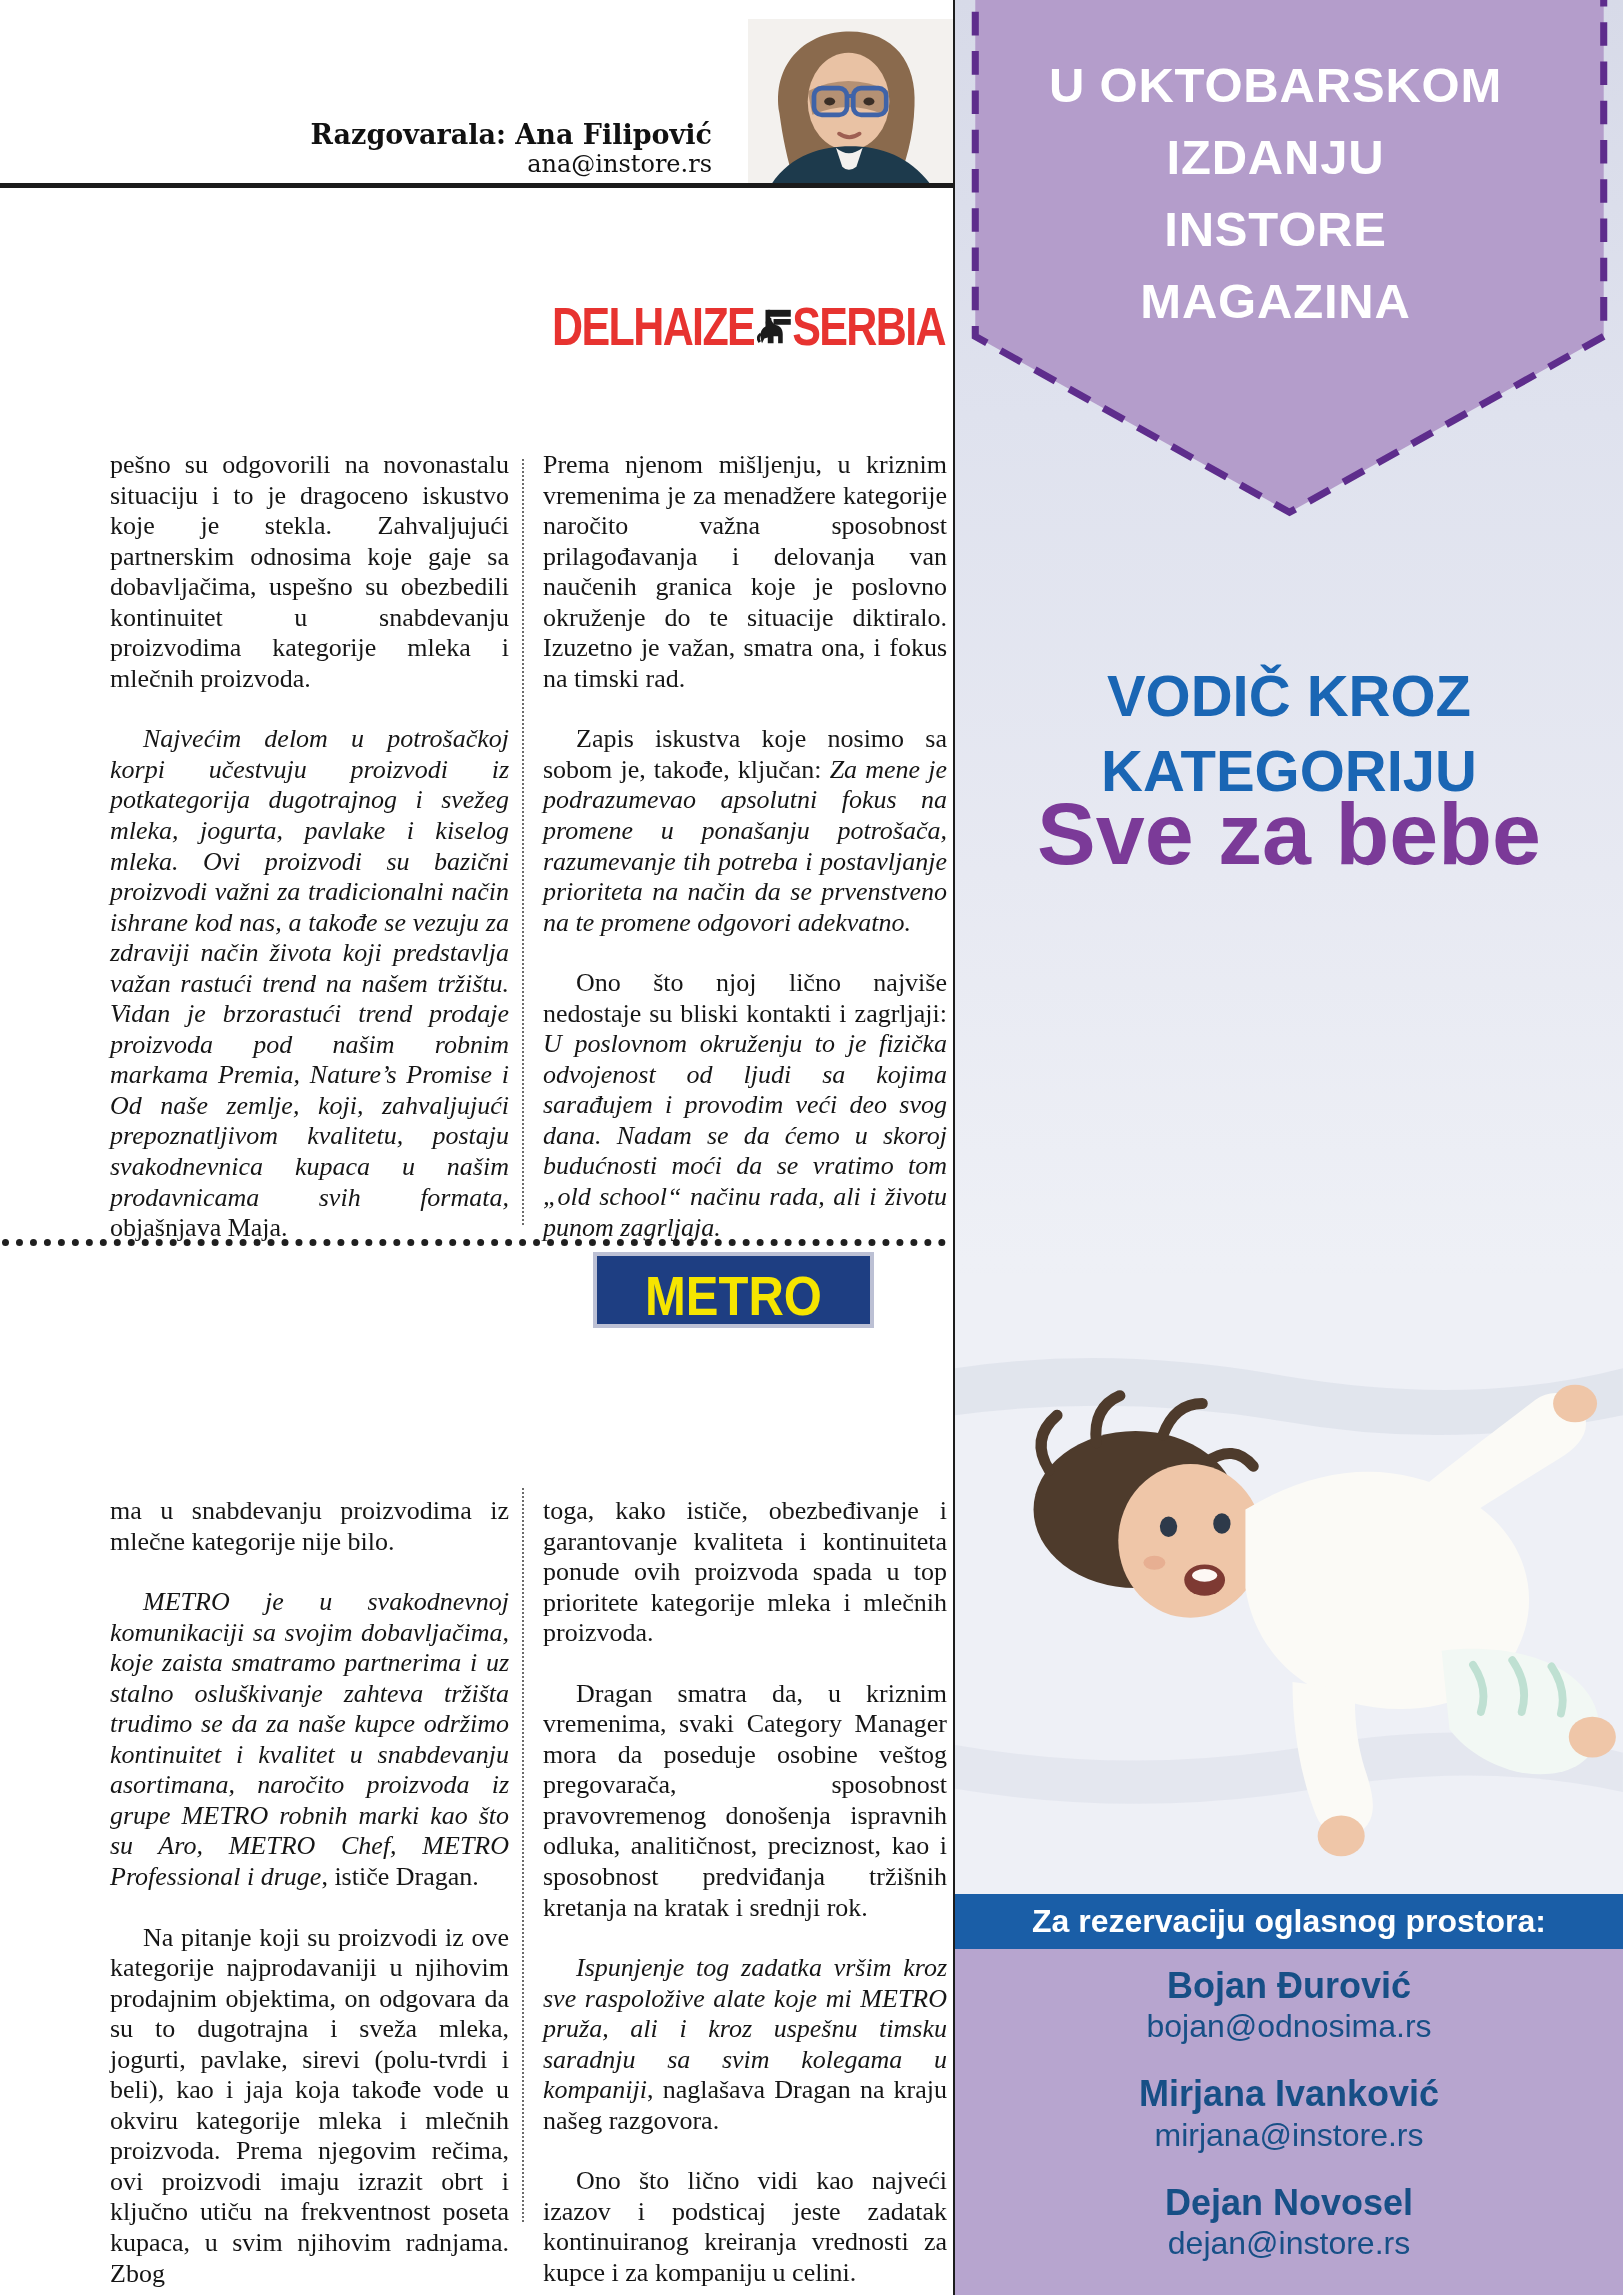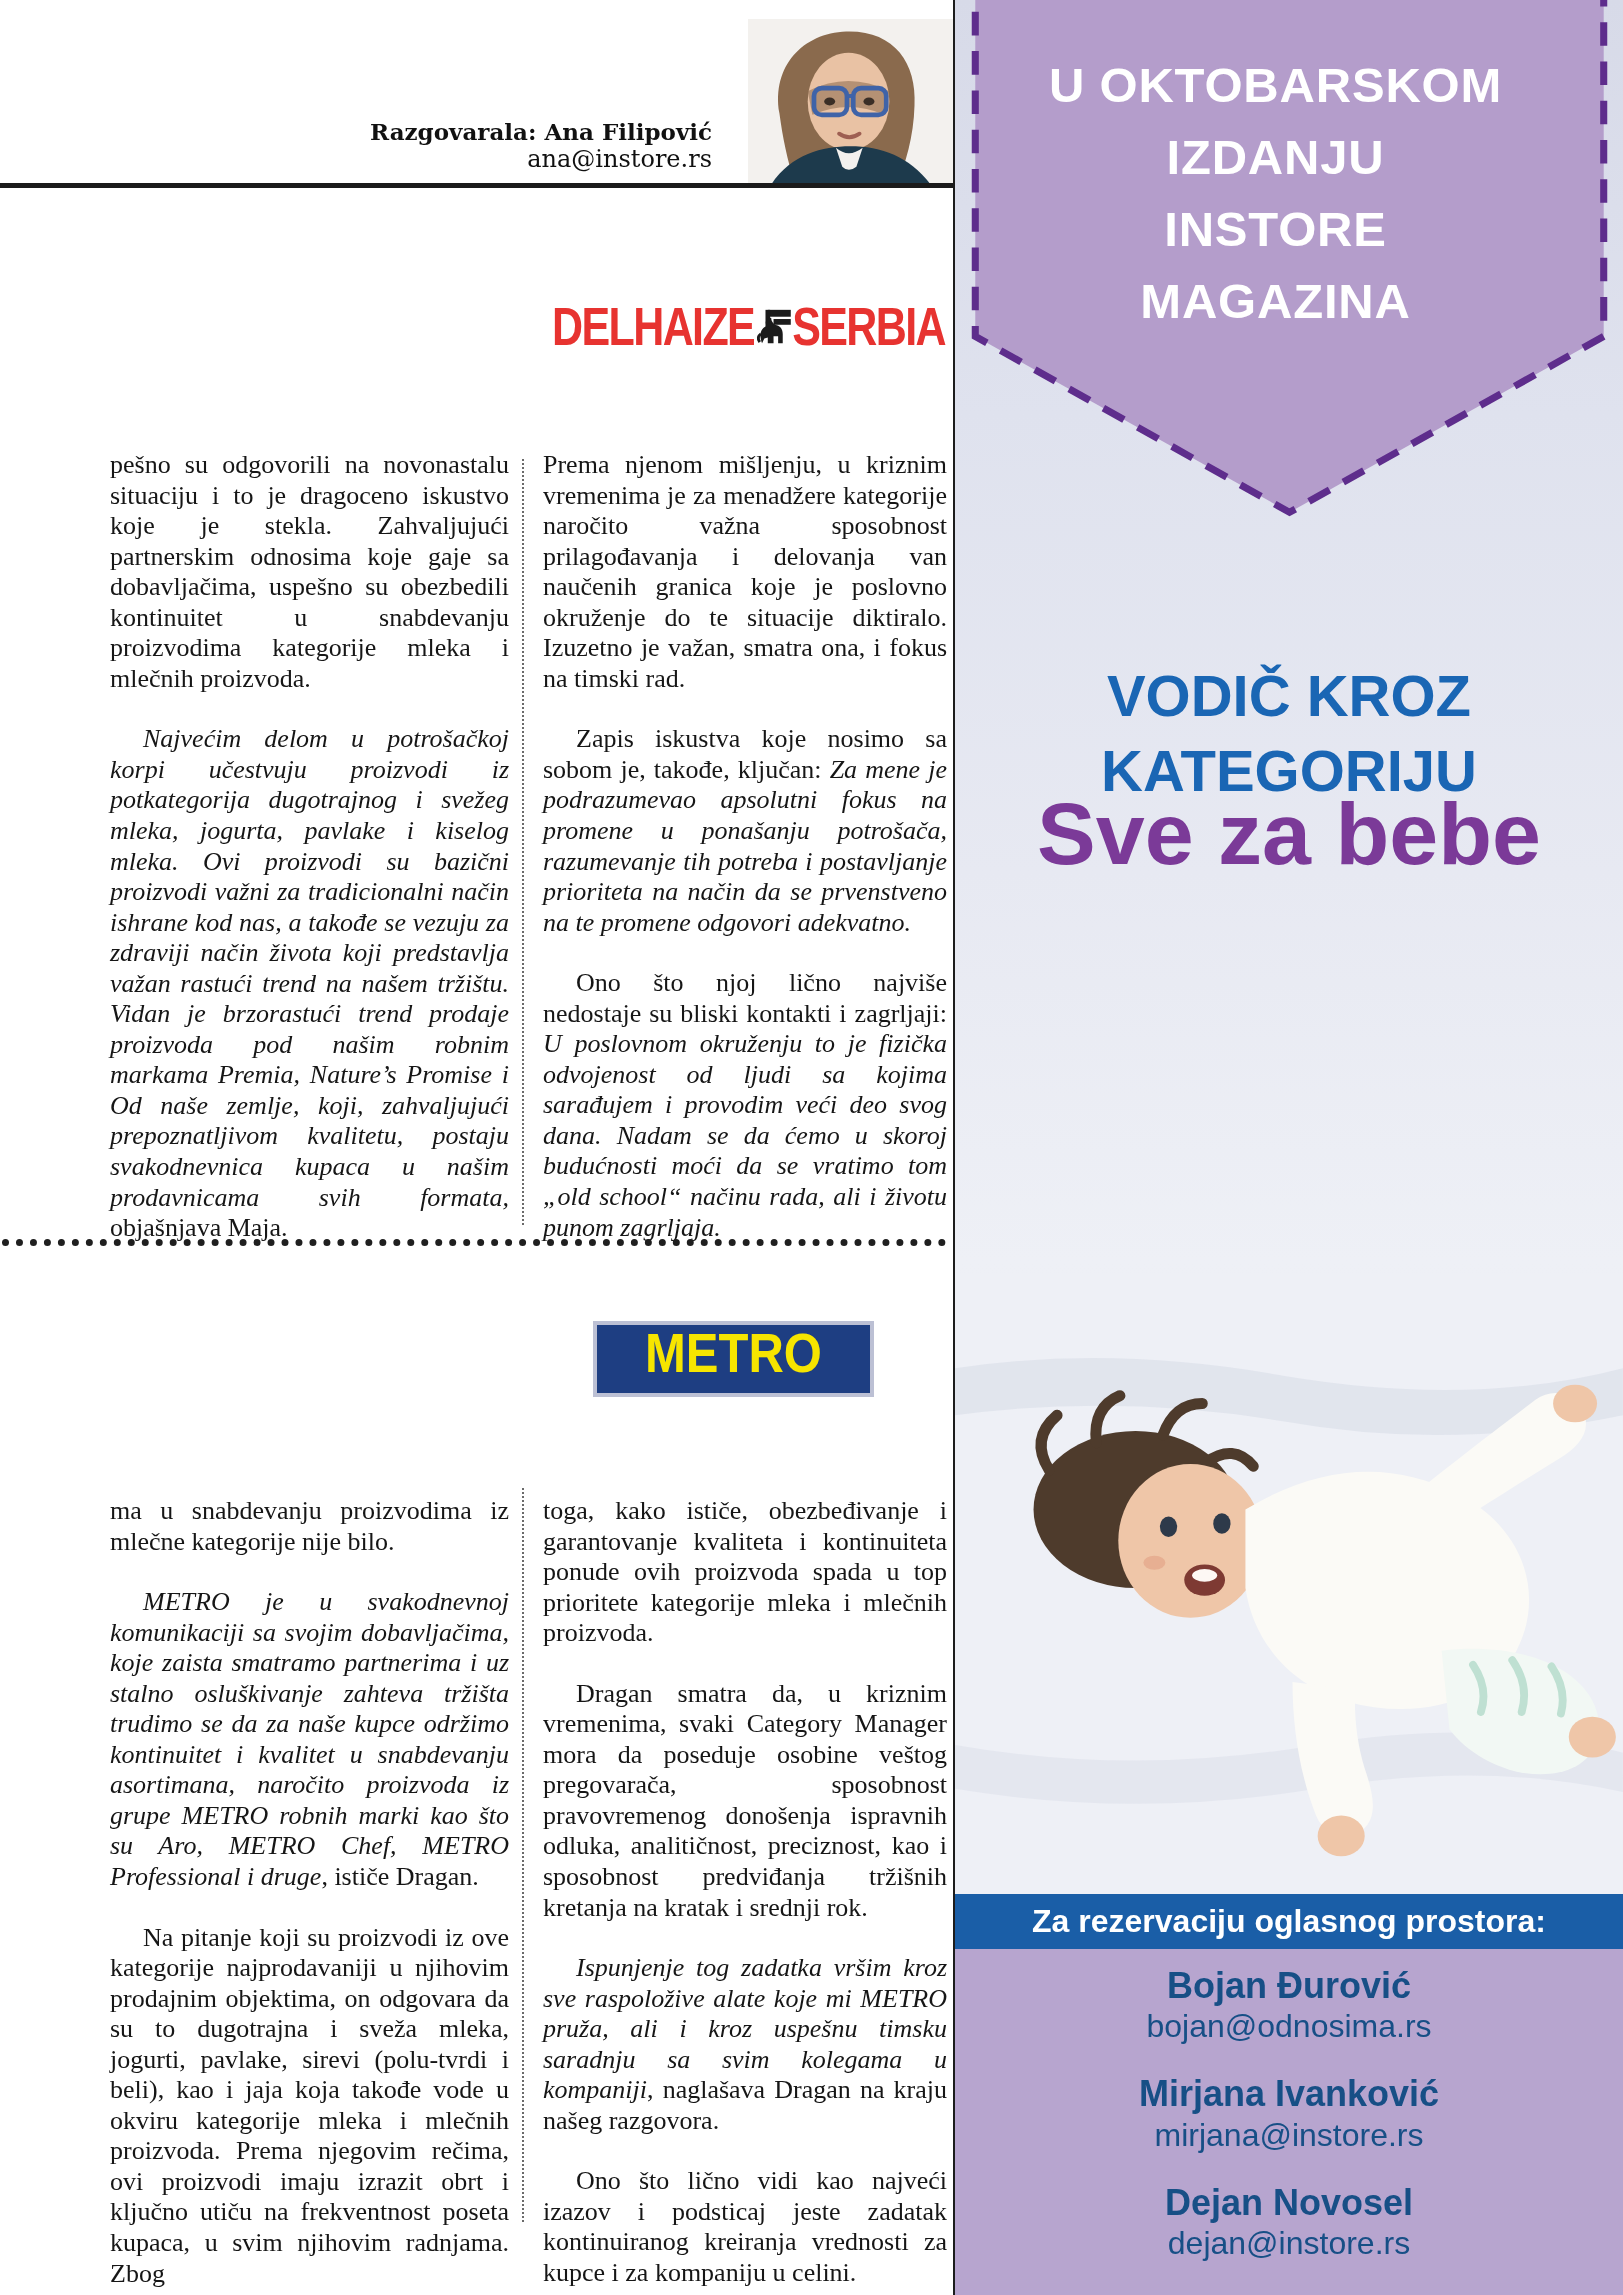--- a/index.html
+++ b/index.html
@@ -1,21 +1,21 @@
 <!DOCTYPE html>
 <html lang="sr" style="font-size:12.6px"><head>
 <meta charset="utf-8">
 <style>
   html,body{margin:0;padding:0;background:#ffffff;}
   #page{position:relative;width:1623px;height:2295px;background:#ffffff;overflow:hidden;
         font-family:"Liberation Serif",serif;color:#191919;}
 
   
   .byline-block{position:absolute;left:236px;top:119px;width:476px;text-align:right;}
-  .byline{font-family:"DejaVu Serif",serif;font-weight:bold;font-size:23px;line-height:1.15;color:#111;}
+  .byline{font-family:"DejaVu Serif",serif;font-weight:bold;font-size:27px;line-height:1.15;color:#111;}
   .byline-email{font-family:"DejaVu Serif",serif;font-size:24px;line-height:1.2;color:#111;}
   .author-photo{position:absolute;left:748px;top:19px;width:205px;height:165px;overflow:hidden;}
   .rule-top{position:absolute;left:0;top:183px;width:953px;height:4.7px;background:#1b1b1b;}
   .vrule{position:absolute;left:953px;top:0;width:2.4px;height:2295px;background:#1c1c1c;}
 
   
   .delhaize{position:absolute;left:552px;top:301px;width:393px;height:50px;display:flex;
             align-items:center;justify-content:flex-start;}
   .delhaize-word{font-family:"Liberation Sans",sans-serif;font-weight:bold;font-size:43px;
                  color:#e73330;letter-spacing:-1.6px;transform:scaleY(1.25);transform-origin:center;}
@@ -29,22 +29,22 @@
   .col-b2{left:543px;top:1496px;width:404px;}
   .para{margin:0;}
   .para + .para{margin-top:30px;text-indent:33px;}
   .it{font-style:italic;}
   .vdots{position:absolute;width:0;border-left:2.4px dotted #6a6a6a;}
   .vdots-top{left:522px;top:459px;height:766px;}
   .vdots-bottom{left:522px;top:1488px;height:734px;}
   .hdots{position:absolute;left:1.6px;top:1239px;width:944px;height:0;border-top:7.9px dotted #1f1f1f;}
 
   
-  .metro{position:absolute;left:593px;top:1321px;width:273px;height:68px;background:#1e3e82;
-         border:4.7px solid #bcc0d4;display:flex;align-items:flex-start;justify-content:center;}
+  .metro{position:absolute;left:593px;top:1252px;width:273px;height:68px;background:#1e3e82;
+         border:4.7px solid #bcc0d4;display:flex;align-items:flex-end;justify-content:center;}
   .metro-word{font-family:"Liberation Sans",sans-serif;font-weight:bold;font-size:49px;
               color:#f6e500;letter-spacing:0px;transform:scaleY(1.12);}
 
   
   .sidebar{position:absolute;left:955px;top:0;width:668px;height:2295px;
            background:linear-gradient(180deg,#d7dae8 0%,#dfe2ee 18%,#e7e9f2 38%,#eef0f6 55%,#e6e8f1 75%,#dddfeb 100%);}
   .pennant-svg{position:absolute;left:14px;top:0;width:641px;height:525px;}
   .pennant-text{position:absolute;left:0;top:49px;width:641px;text-align:center;
                 font-family:"Liberation Sans",sans-serif;font-weight:bold;font-size:49px;
                 line-height:72px;color:#ffffff;letter-spacing:0.8px;}

